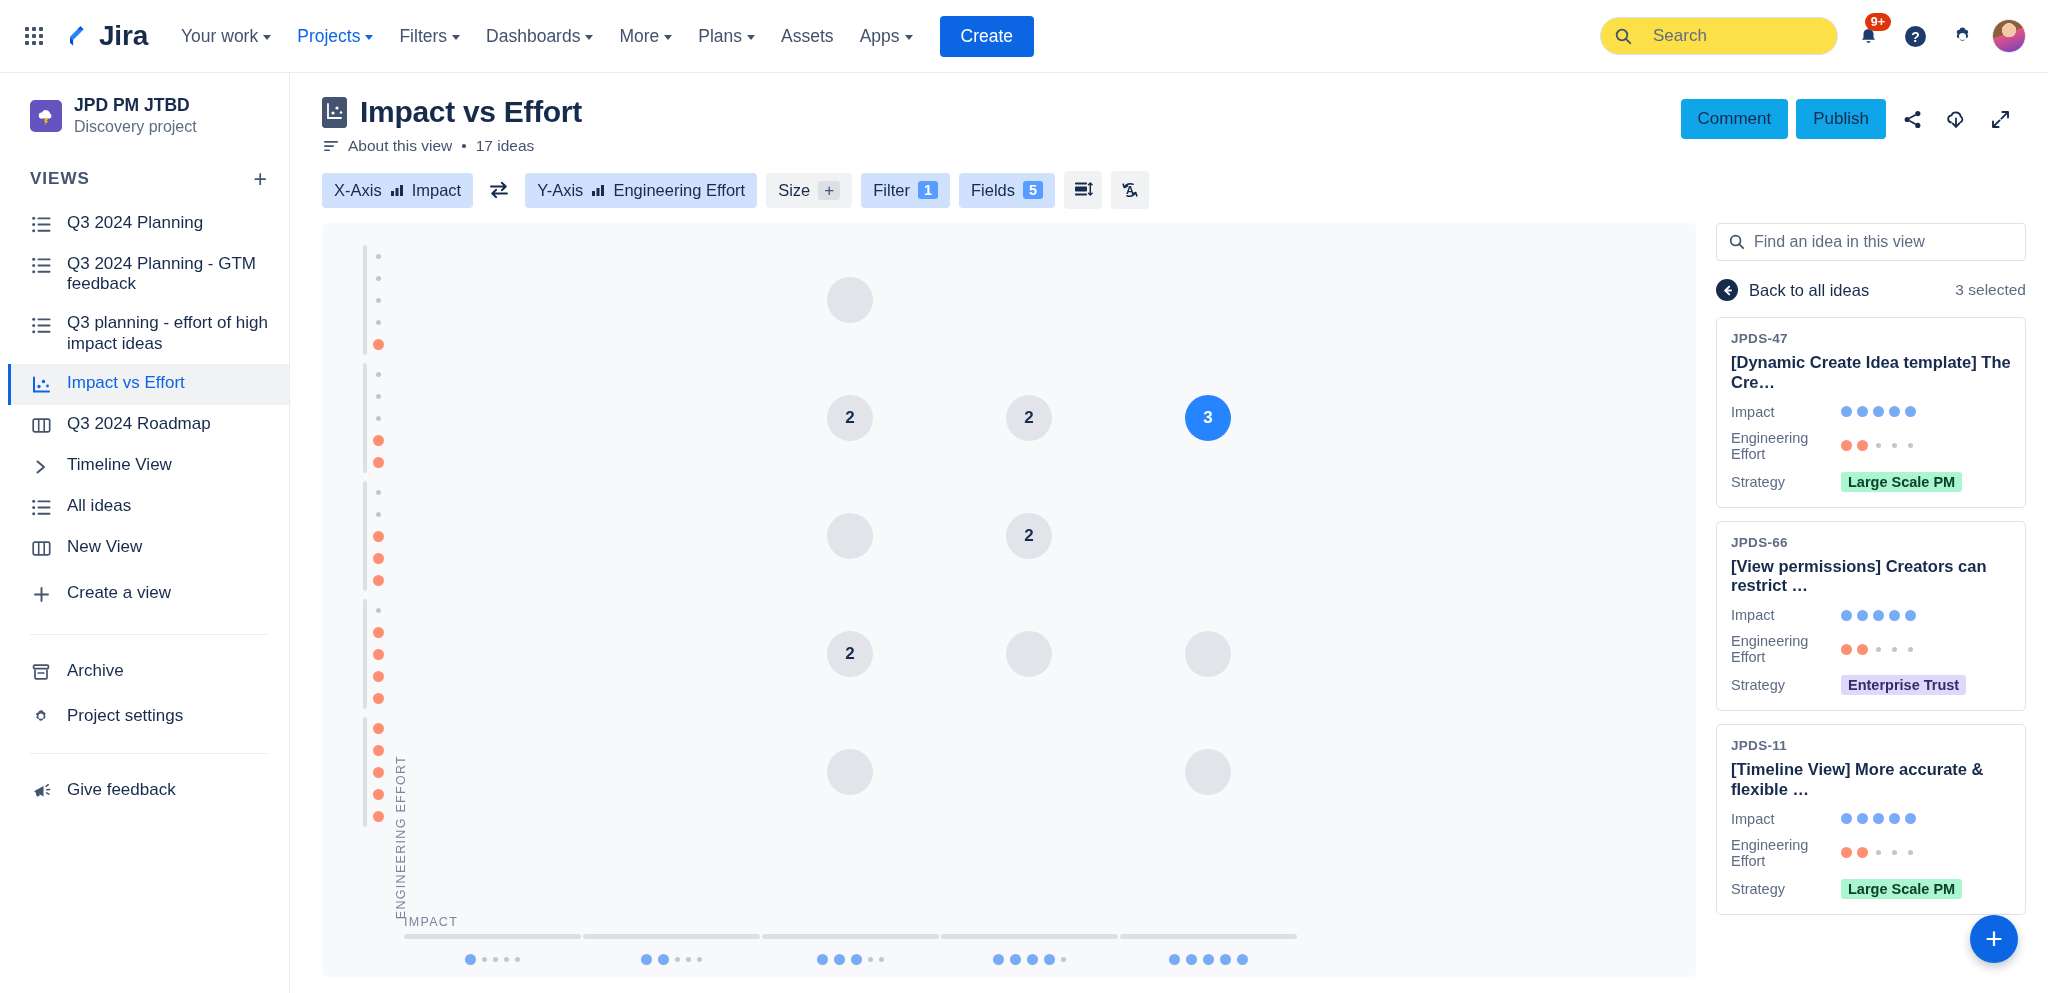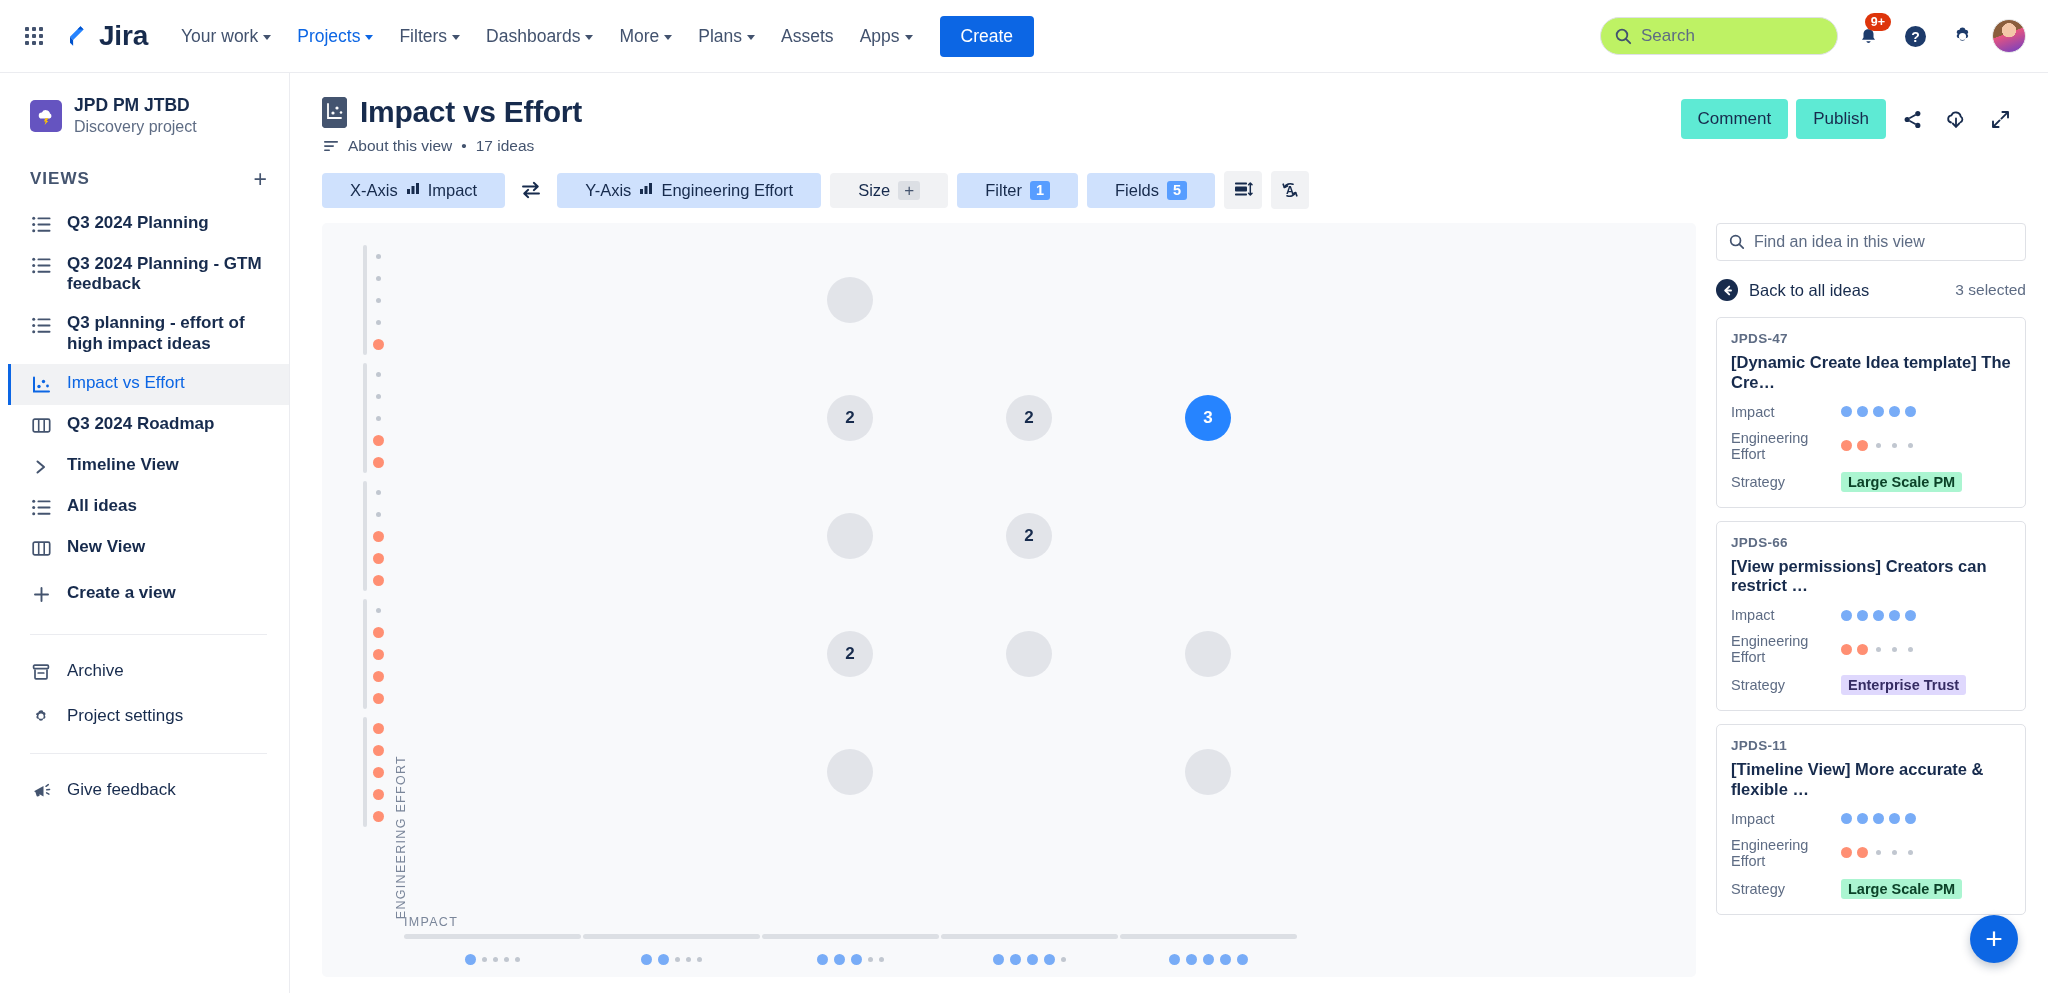--- a/index.html
+++ b/index.html
@@ -33,21 +33,21 @@
   }
   .nav-item.active { color:#0C66E4; font-weight:500; }
   .chev { width:0;height:0;border-left:4.5px solid transparent;border-right:4.5px solid transparent;border-top:5px solid currentColor; margin-top:2px; }
   .create-btn {
     background:#0C66E4; color:#fff; font-size:17.5px; font-weight:500;
     padding:10px 21px; border-radius:4px; border:none; cursor:pointer; margin-left:12px;
   }
   .topnav-right { margin-left:auto; display:flex; align-items:center; gap:13px; }
   .search-box {
     width:238px; height:38px; border:1.6px solid #DFE1E6; border-radius:20px;
-    display:flex; align-items:center; gap:9px; padding:16px 14px; background:#bef264; cursor:text;
+    display:flex; align-items:center; gap:21px; padding:16px 14px; background:#fde047; cursor:text;
   }
   .search-box .ph { font-size:17px; color:#5E6C84; }
   .icon-btn { width:34px; height:34px; display:flex; align-items:center; justify-content:center; border-radius:50%; cursor:pointer; position:relative; }
   .badge {
     position:absolute; top:-6px; right:-6px; background:#DE350B; color:#fff;
     font-size:12.5px; font-weight:700; border-radius:9px; padding:1px 6px; min-width:24px; text-align:center;
     line-height:16px;
   }
   .avatar {
     width:34px;height:34px;border-radius:50%;
@@ -72,21 +72,21 @@
   .proj-name { font-size:17.5px; font-weight:700; color:#172B4D; line-height:1.25; }
   .proj-sub { font-size:16px; color:#5E6C84; line-height:1.3; }
   .views-head {
     display:flex; align-items:center; justify-content:space-between;
     padding: 0 22px; margin-bottom:13px;
   }
   .views-title { font-size:17px; font-weight:700; letter-spacing:1px; color:#44546F; }
   .plus-sm { font-size:23px; color:#44546F; line-height:1; cursor:pointer; }
   .view-item {
     display:flex; align-items:flex-start; gap:15px;
-    padding: 9px 18px 9px 22px; cursor:pointer; font-size:17px; color:#172B4D; line-height:1.22;font-weight:bold;
+    padding: 9px 18px 9px 22px; cursor:pointer; font-size:17px; color:#172B4D; line-height:1.22;
   }
   .view-item.selected { background:#F1F2F4; color:#0C66E4; font-weight:500; position:relative; }
   .view-item.selected::before { content:""; position:absolute; left:0; top:0; bottom:0; width:3px; background:#0C66E4; }
   .v-ico { flex:0 0 22px; width:22px; height:22px; display:flex; align-items:center; justify-content:center; margin-top:1px; }
   .sb-sep { height:1px; background:#EBECF0; margin: 14px 22px; }
   .sb-bottom-item {
     display:flex; align-items:center; gap:15px; padding: 11px 22px; cursor:pointer;
     font-size:17px; color:#172B4D;
   }
 
@@ -96,29 +96,29 @@
   .title-row { display:flex; align-items:center; gap:13px; }
   .title-ico {
     width:25px;height:31px;border-radius:4px;background:#44546F;flex:0 0 25px;
     position:relative;
   }
   .page-title { font-size:30px; font-weight:700; color:#172B4D; letter-spacing:-0.3px; }
   .subtitle-row { display:flex; align-items:center; gap:9px; margin-top:8px; margin-left:2px; }
   .subtitle { font-size:15.5px; color:#44546F; cursor:pointer; }
   .head-actions { margin-left:auto; display:flex; align-items:center; gap:8px; padding-top:4px; }
   .ghost-btn {
-    background:#5eead4; border:none; border-radius:4px; font-size:17px; color:#172B4D;
+    background:#0ea5e9; border:none; border-radius:4px; font-size:17px; color:#172B4D;
     padding:10px 17px; cursor:pointer; font-weight:500;
   }
   .head-icon { width:36px;height:36px;display:flex;align-items:center;justify-content:center;border-radius:4px;cursor:pointer; }
 
   
   .toolbar { display:flex; align-items:center; gap:9px; padding: 16px 30px 14px 32px; }
   .chip {
-    display:flex; gap:8px; border-radius:4px; padding:8px 28px;
+    display:flex; align-items:center; gap:8px; border-radius:4px; padding:8px 12px;
     font-size:16.5px; cursor:pointer; border:none; white-space:nowrap;
   }
   .chip.blue { background:#CFE1FD; color:#172B4D; }
   .chip.grey { background:#F1F2F4; color:#172B4D; }
   .chip-count {
     background:#579DFF; color:#fff; font-size:14.5px; font-weight:600;
     border-radius:3px; padding:1px 6px; min-width:19px; text-align:center;
   }
   .chip-plus { background:#DCDFE4; color:#44546F; border-radius:3px; padding:0 6px; font-size:17px; line-height:19px; }
   .swap-btn { width:34px;height:34px;display:flex;align-items:center;justify-content:center;border-radius:4px;cursor:pointer; }

